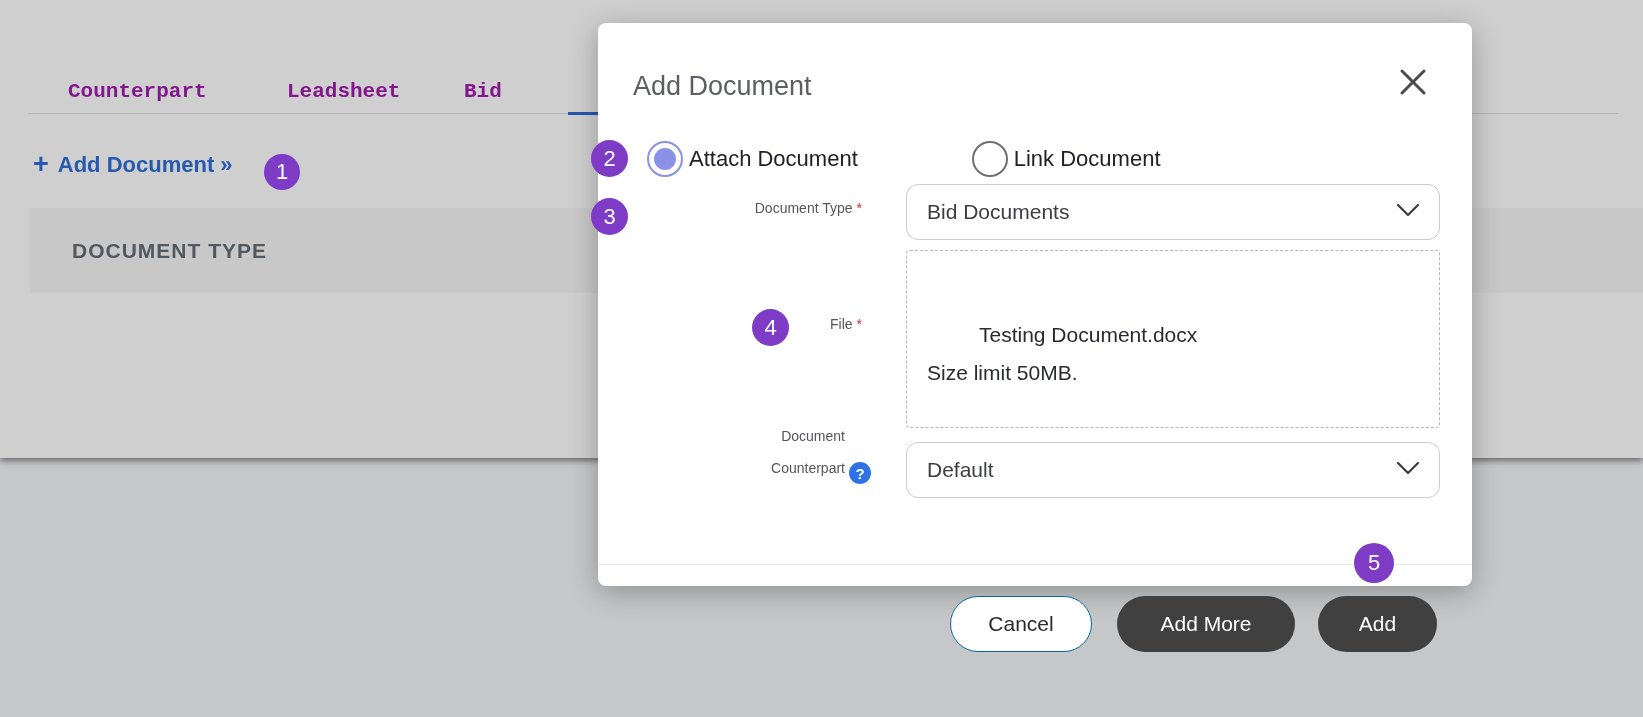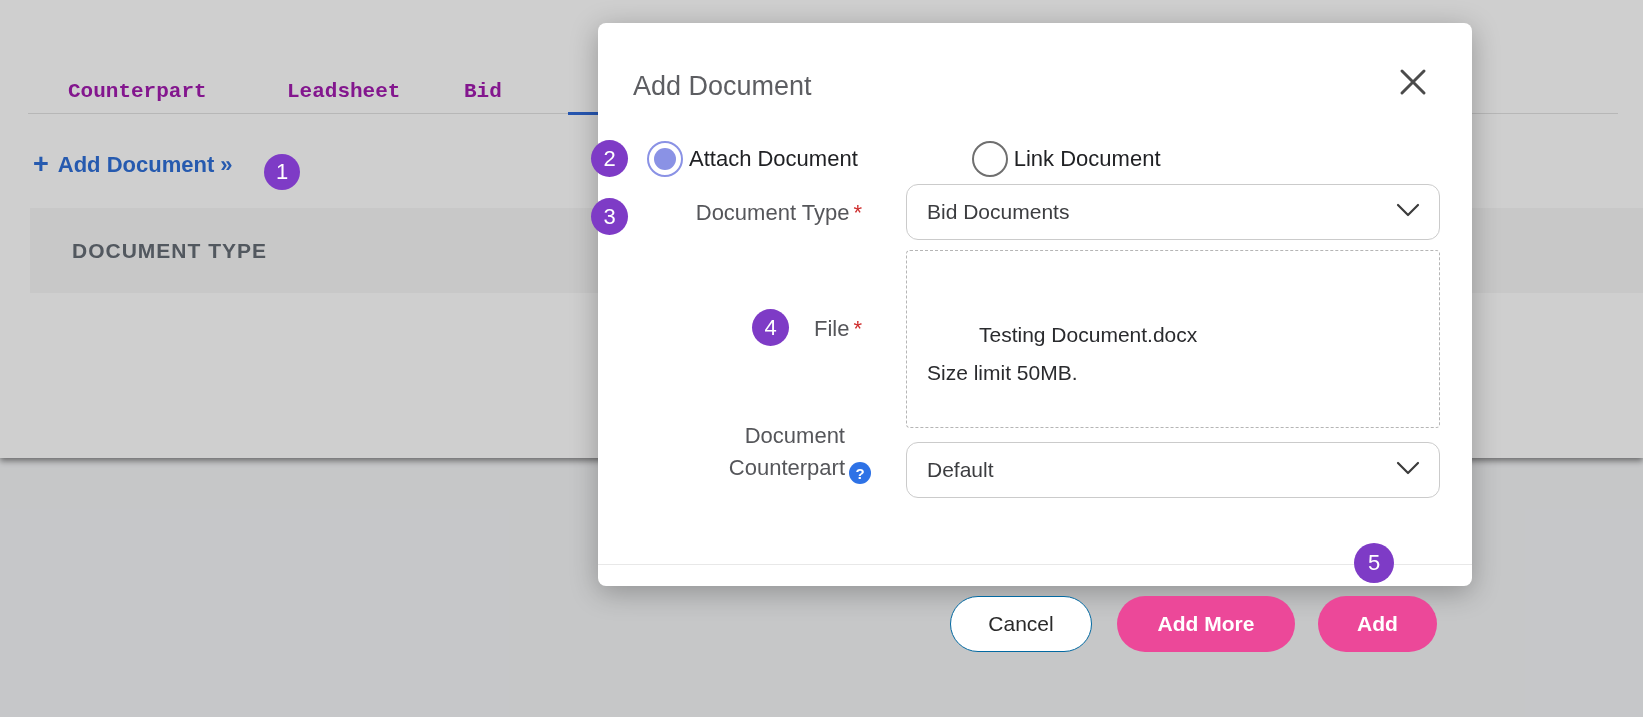--- a/index.html
+++ b/index.html
@@ -67,21 +67,21 @@
   .radio-circle {
     width:36px; height:36px; border-radius:50%; flex:0 0 auto;
     display:flex; align-items:center; justify-content:center;
   }
   .radio-circle.selected { border:2px solid #8a92e5; }
   .radio-circle.selected .dot { width:22px; height:22px; border-radius:50%; background:#8a92e5; }
   .radio-circle.unselected { border:2px solid #6f6f6f; }
   .radio-label { font-size:22px; color:#202124; margin-left:6px; }
   
   .field-label {
-    position:absolute; text-align:right; font-size:22px; color:#55565a;
+    position:absolute; text-align:right; font-size:14px; color:#55565a;
   }
   .req { color:#cf2e2e; margin-left:4px; }
   .label-doctype { left:0; top:177px; width:264px; }
   .label-file    { left:0; top:293px; width:264px; }
   .label-visibility { left:0; top:397px; width:247px; line-height:32px; }
   .help-icon {
     position:absolute; left:251px; top:439px; width:22px; height:22px;
     border-radius:50%; background:#2e72e6; color:#fff; font-size:15px;
     font-weight:700; display:flex; align-items:center; justify-content:center;
     cursor:pointer;
@@ -108,21 +108,21 @@
   .dz-line1 .cloud { margin-right:9px; display:flex; }
   .browse-link { color:#3b78e8; cursor:pointer; margin-left:6px; }
   
   .footer-divider { position:absolute; left:0; top:541px; width:874px; height:1px; background:#e8e8e8; }
   .btn {
     position:absolute; top:573px; height:56px; border-radius:28px;
     font-size:21px; font-family:inherit; cursor:pointer;
     display:flex; align-items:center; justify-content:center;
   }
   .btn-cancel { left:352px; width:142px; background:#fff; border:1px solid #0369a1; color:#2a2a2a; }
-  .btn-primary { background:#ec4899; border:none; color:#fff; font-weight:700; }
+  .btn-primary { background:#404040; border:none; color:#fff; font-weight:400; }
   .btn-addmore { left:519px; width:178px; }
   .btn-add { left:720px; width:119px; }
   
   .badge {
     position:absolute; background:#7e3bc6; color:#fff; border-radius:50%;
     display:flex; align-items:center; justify-content:center;
     font-size:22px; z-index:50;
   }
   .badge-1 { left:264px; top:154px; width:36px; height:36px; }
   .badge-2 { left:591px; top:140px; width:37px; height:37px; }

